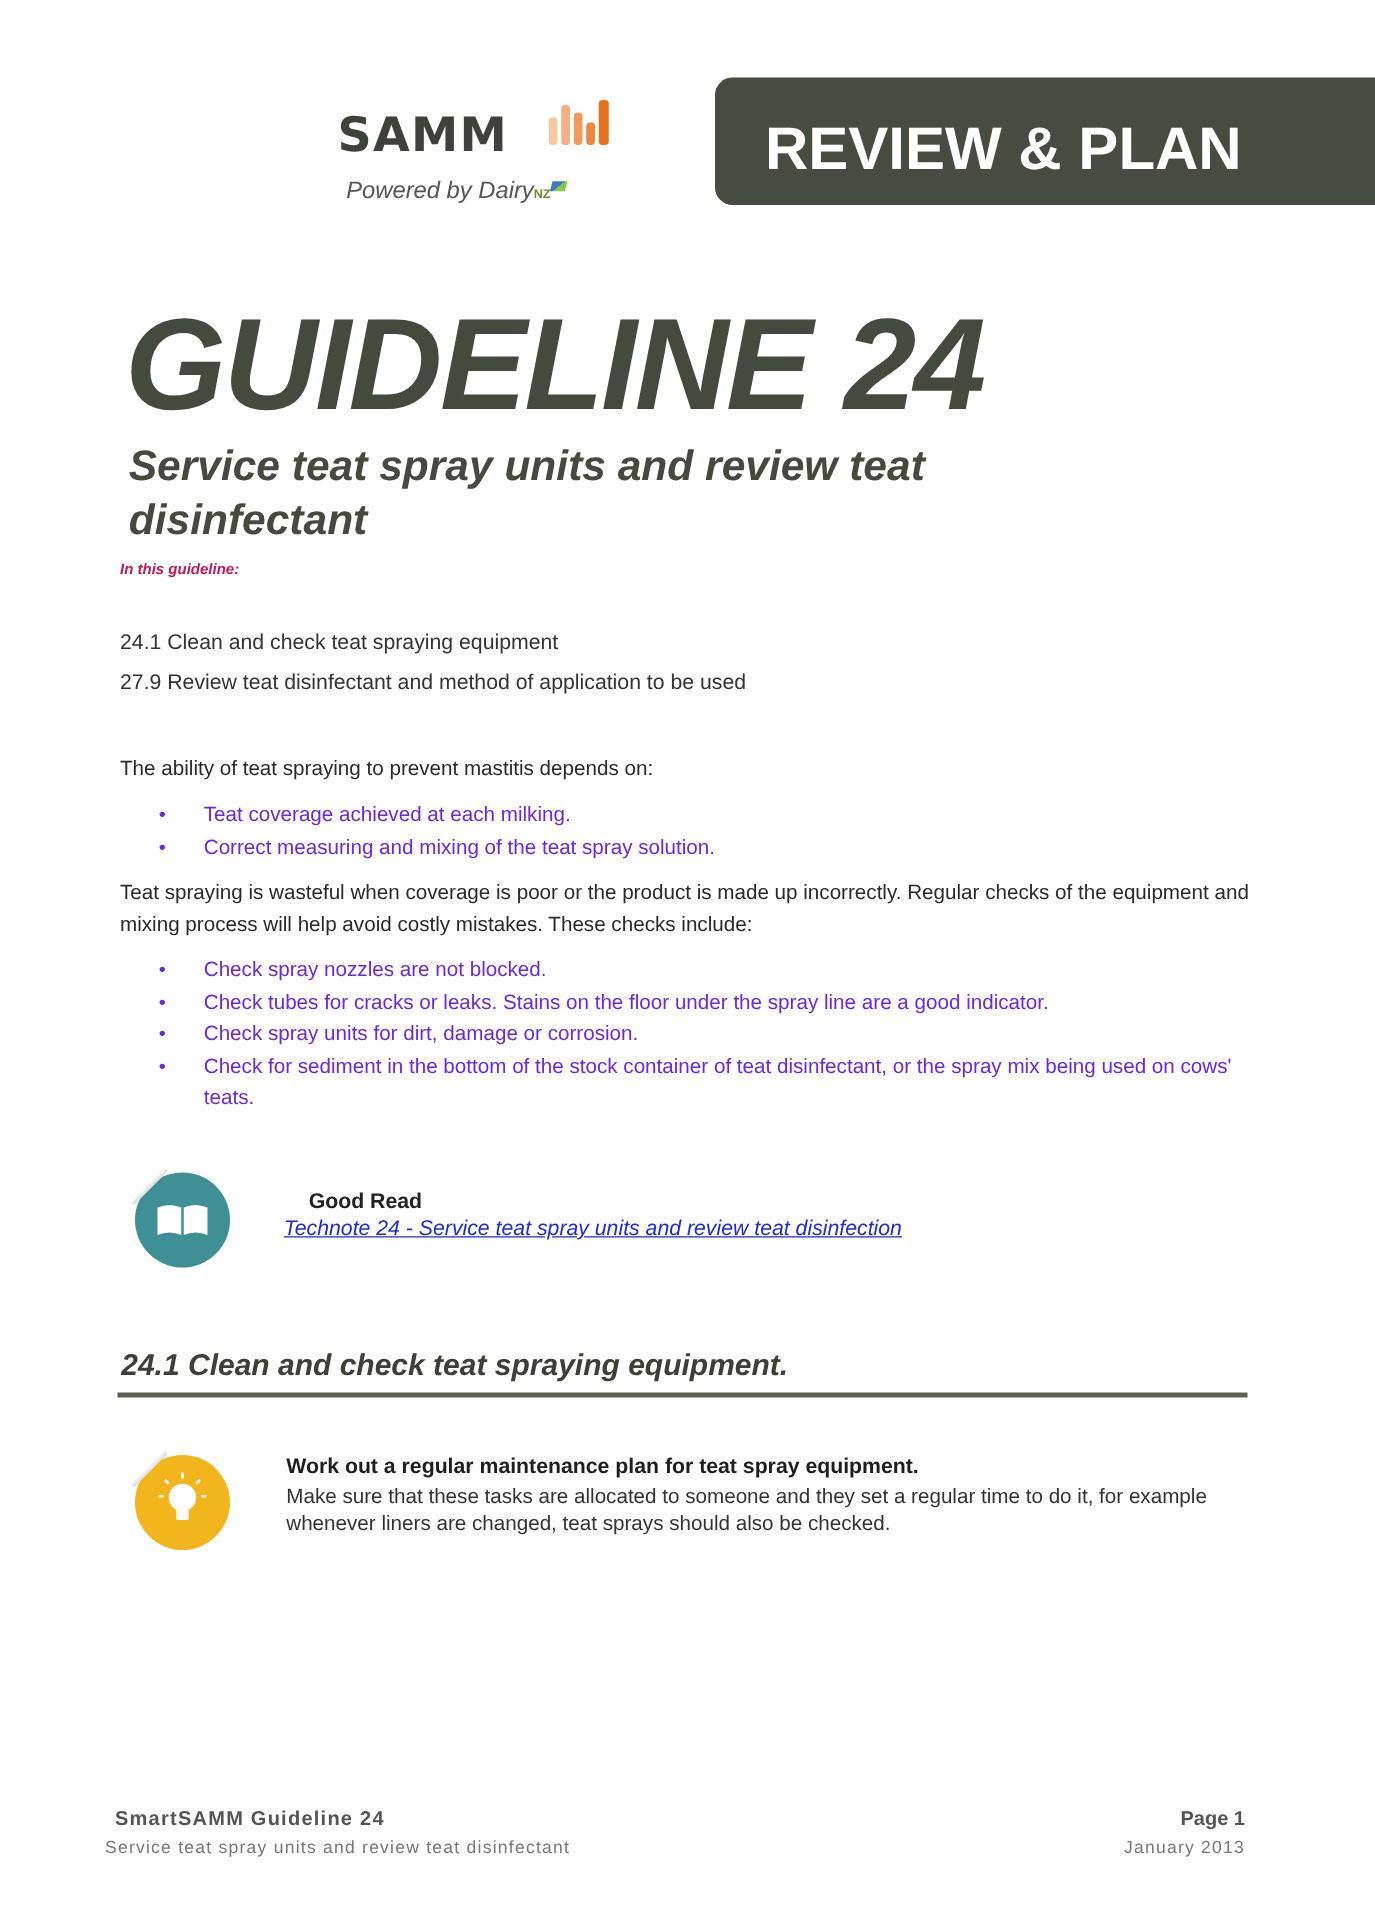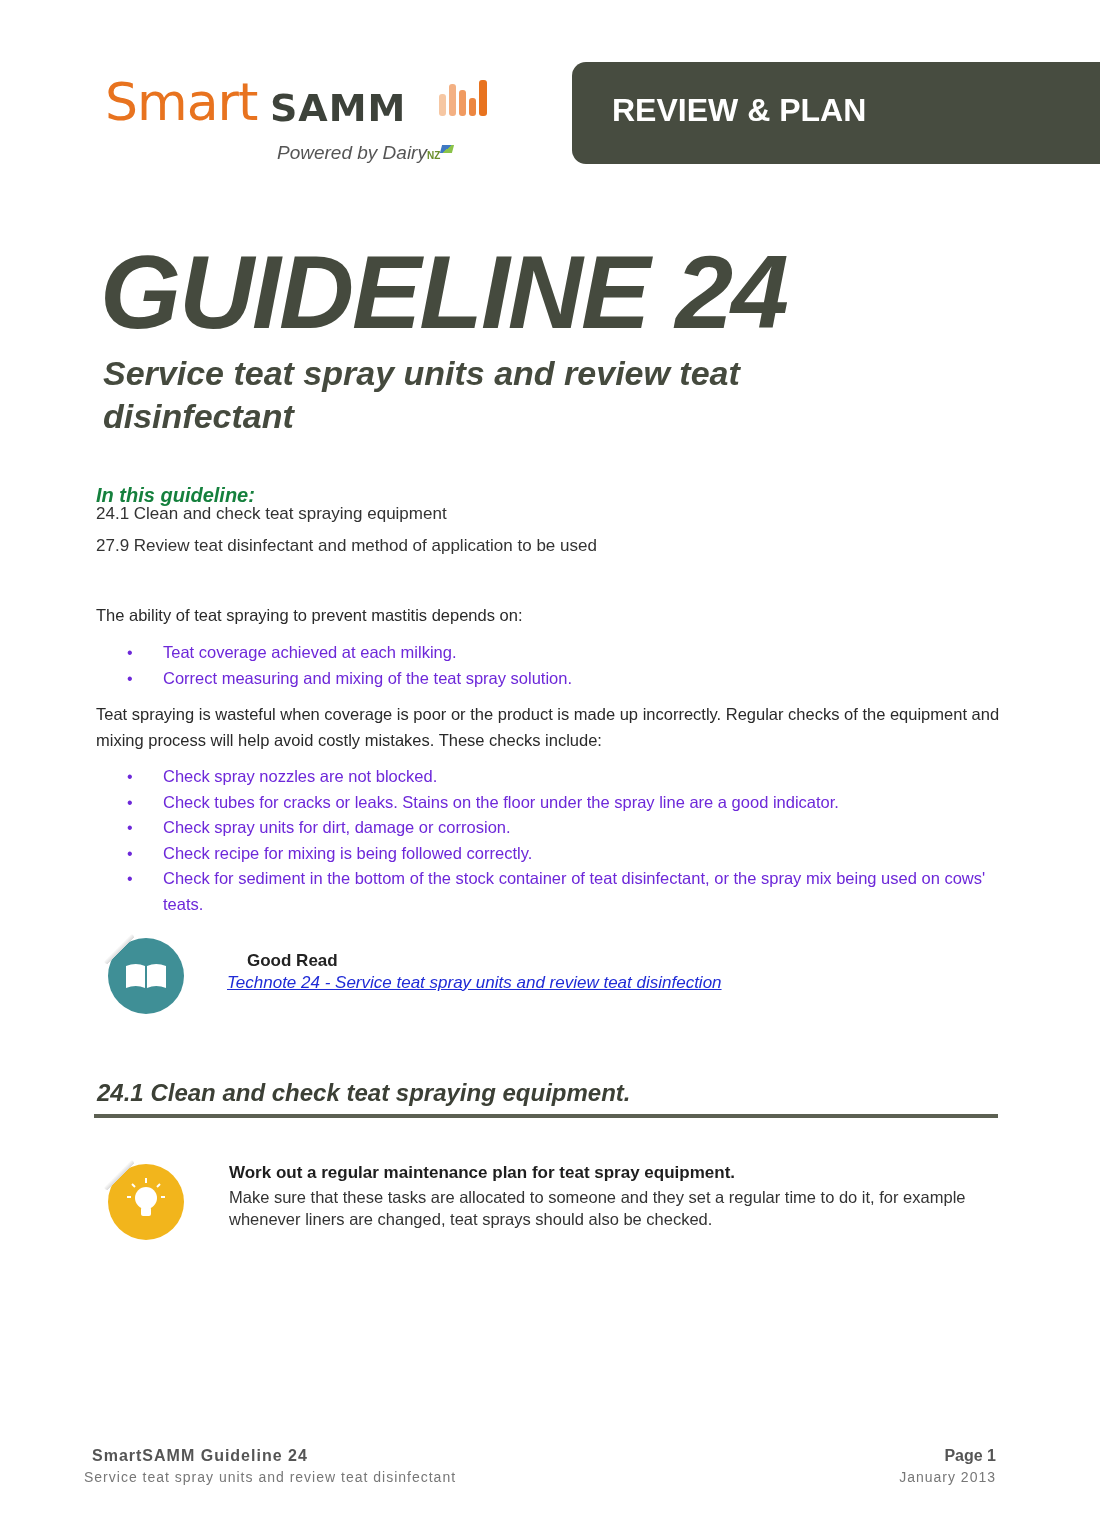--- a/index.html
+++ b/index.html
@@ -10,28 +10,28 @@
     .logo { left: 105px; top: 72px; width: 400px; height: 100px; }
     .logo-smart { position: absolute; left: 0; top: 0; font-size: 52px; color: #e8731f; font-family: "DejaVu Sans", sans-serif; letter-spacing: -1px; font-weight: normal; }
     .logo-samm { position: absolute; left: 165px; top: 14px; font-size: 38px; color: #3d423a; font-weight: bold; font-family: "DejaVu Sans", sans-serif; letter-spacing: 1px; }
     .logo-bars { position: absolute; left: 332px; top: 6px; width: 60px; height: 40px; }
     .logo-powered { position: absolute; left: 172px; top: 70px; font-size: 19px; font-style: italic; color: #555; font-family: Liberation Sans, sans-serif; }
     .logo-nz { font-size: 10px; font-weight: bold; color: #6b8f2b; font-style: normal; }
     .logo-flag { display: inline-block; width: 12px; height: 8px; background: linear-gradient(135deg, #3f78c2 50%, #8bc34a 50%); vertical-align: top; margin-left: 1px; margin-top: 3px; transform: skewX(-15deg); }
 
     
     .banner { left: 572px; top: 62px; width: 540px; height: 102px; background: #474c40; border-radius: 14px 0 0 14px; }
-    .banner-text { position: absolute; left: 40px; top: 30px; font-size: 32px; font-weight: bold; color: #ffffff; letter-spacing: 0; }
+    .banner-text { position: absolute; left: 40px; top: 30px; font-size: 48px; font-weight: bold; color: #ffffff; letter-spacing: 0; }
 
     
     .title { left: 100px; top: 240px; font-size: 104px; font-weight: bold; font-style: italic; color: #454a3e; letter-spacing: -2px; line-height: 1; }
     .subtitle { left: 103px; top: 352px; width: 760px; font-size: 34px; font-weight: bold; font-style: italic; color: #454a3e; line-height: 43px; }
 
     
-    .contents-label { left: 96px; top: 484px; font-size: 20px; font-weight: bold; font-style: italic; color: #15803d; }
+    .contents-label { left: 96px; top: 448px; font-size: 12px; font-weight: bold; font-style: italic; color: #be185d; }
     .contents-item { left: 96px; font-size: 17px; color: #333; }
 
     
     .para { left: 96px; width: 920px; font-size: 16.5px; color: #2a2a2a; line-height: 26px; }
     .bullets { left: 127px; width: 880px; margin: 0; padding: 0; list-style: none; font-size: 16.5px; color: #6d28d9; }
     .bullets li { position: relative; padding-left: 36px; line-height: 25.5px; }
     .bullets li::before { content: "\2022"; position: absolute; left: 0; top: 0; font-size: 16px; }
 
     
     .icon-circle { width: 76px; height: 76px; border-radius: 50%; }
@@ -52,21 +52,20 @@
     
     .footer-left-1 { left: 92px; top: 1447px; font-size: 16px; font-weight: bold; color: #555; letter-spacing: 1px; }
     .footer-left-2 { left: 84px; top: 1469px; font-size: 14px; color: #777; letter-spacing: 1px; }
     .footer-right-1 { right: 104px; top: 1447px; font-size: 16px; font-weight: bold; color: #555; text-align: left; }
     .footer-right-2 { right: 104px; top: 1469px; font-size: 14px; color: #777; text-align: right; letter-spacing: 1px; }
   </style>
 </head>
 <body>
 
 <div class="abs logo">
-  <span class="logo-smart">Smart</span>
   <span class="logo-samm">SAMM</span>
   <svg class="logo-bars" viewBox="0 0 60 40">
     <rect x="2" y="16" width="7" height="22" rx="3" fill="#f6c7a3"></rect>
     <rect x="12" y="6" width="7" height="32" rx="3" fill="#f3b083"></rect>
     <rect x="22" y="12" width="7" height="26" rx="3" fill="#f09a60"></rect>
     <rect x="32" y="20" width="7" height="18" rx="3" fill="#ec8640"></rect>
     <rect x="42" y="2" width="8" height="36" rx="3" fill="#e8731f"></rect>
   </svg>
   <span class="logo-powered"><span>Powered by Dairy</span><span class="logo-nz">NZ</span><span class="logo-flag"></span></span>
 </div>
@@ -86,21 +85,20 @@
 <ul class="abs bullets" style="top:640px;">
   <li>Teat coverage achieved at each milking.</li>
   <li>Correct measuring and mixing of the teat spray solution.</li>
 </ul>
 
 <div class="abs para" style="top:701px;">Teat spraying is wasteful when coverage is poor or the product is made up incorrectly. Regular checks of the equipment and mixing process will help avoid costly mistakes. These checks include:</div>
 <ul class="abs bullets" style="top:764px; width:860px;">
   <li>Check spray nozzles are not blocked.</li>
   <li>Check tubes for cracks or leaks. Stains on the floor under the spray line are a good indicator.</li>
   <li>Check spray units for dirt, damage or corrosion.</li>
-  <li>Check recipe for mixing is being followed correctly.</li>
   <li>Check for sediment in the bottom of the stock container of teat disinfectant, or the spray mix being used on cows' teats.</li>
 </ul>
 
 <div class="abs icon-circle book-icon">
   <div class="curl"></div>
   <svg width="76" height="76" viewBox="0 0 76 76" style="position:absolute;left:0;top:0;">
     <path d="M18 28 Q28 24 37 28 L37 50 Q28 46 18 50 Z" fill="#ffffff"></path>
     <path d="M39 28 Q48 24 58 28 L58 50 Q48 46 39 50 Z" fill="#ffffff"></path>
   </svg>
 </div>

